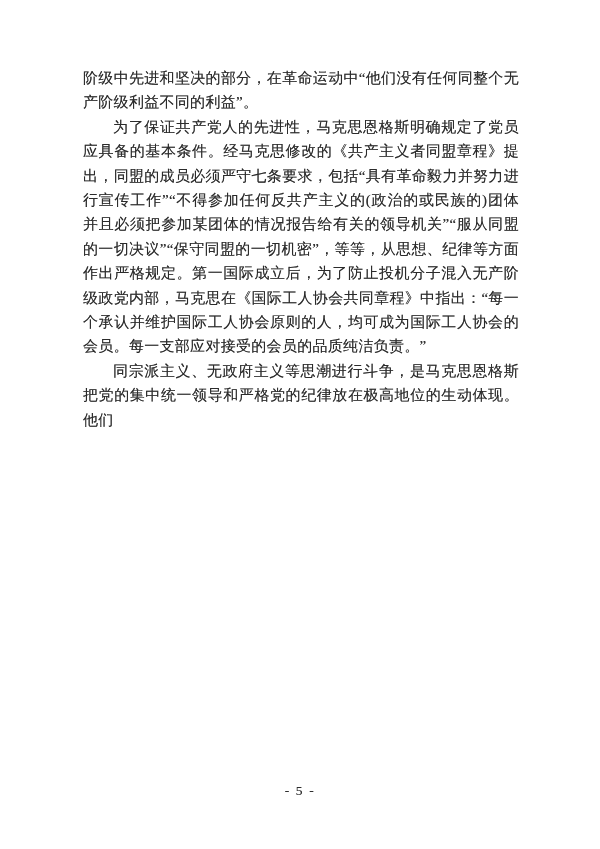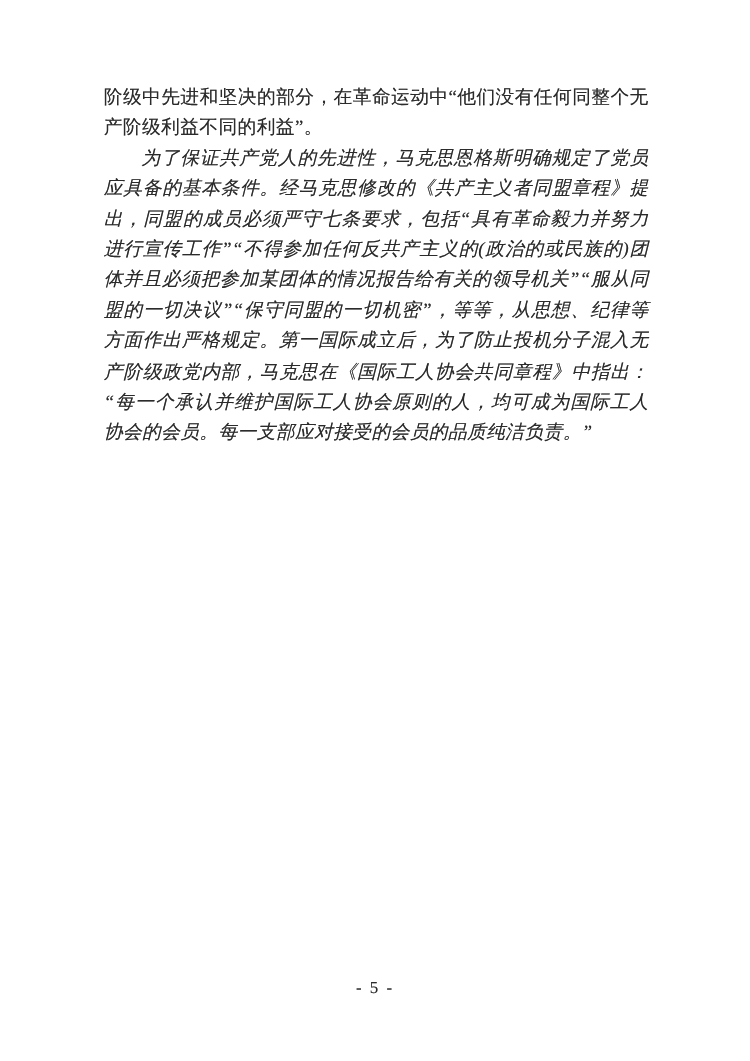--- a/index.html
+++ b/index.html
@@ -28,21 +28,20 @@
     line-height: 24.4px;
     color: #2b2b2b;
     text-align: justify;
     text-justify: inter-ideograph;
     letter-spacing: 0.02em;
     text-shadow: 0 0 0.5px rgba(40,40,40,0.55);
     word-break: break-all;
   }
   .para.indent {
     text-indent: 2em;
-    font-style: italic;
   }
   .page-footer {
     position: absolute;
     left: 0;
     top: 781px;
     width: 600px;
     text-align: center;
   }
   .page-number {
     font-size: 13.5px;
@@ -52,17 +51,18 @@
   }
 </style>
 </head>
 <body>
 
 <div class="page" style="background: rgb(255, 255, 255); color: rgb(43, 43, 43);">
   <div class="text-area">
 
   <p class="para">阶级中先进和坚决的部分，在革命运动中“他们没有任何同整个无产阶级利益不同的利益”。</p>
       <p class="para indent">为了保证共产党人的先进性，马克思恩格斯明确规定了党员应具备的基本条件。经马克思修改的《共产主义者同盟章程》提出，同盟的成员必须严守七条要求，包括“具有革命毅力并努力进行宣传工作”“不得参加任何反共产主义的(政治的或民族的)团体并且必须把参加某团体的情况报告给有关的领导机关”“服从同盟的一切决议”“保守同盟的一切机密”，等等，从思想、纪律等方面作出严格规定。第一国际成立后，为了防止投机分子混入无产阶级政党内部，马克思在《国际工人协会共同章程》中指出：“每一个承认并维护国际工人协会原则的人，均可成为国际工人协会的会员。每一支部应对接受的会员的品质纯洁负责。”</p>
+      <p class="para indent">同宗派主义、无政府主义等思潮进行斗争，是马克思恩格斯把党的集中统一领导和严格党的纪律放在极高地位的生动体现。他们</p>
     </div>
   <div class="page-footer">
     <span class="page-number">- 5 -</span>
   </div>
 </div>
 
 </body></html>

